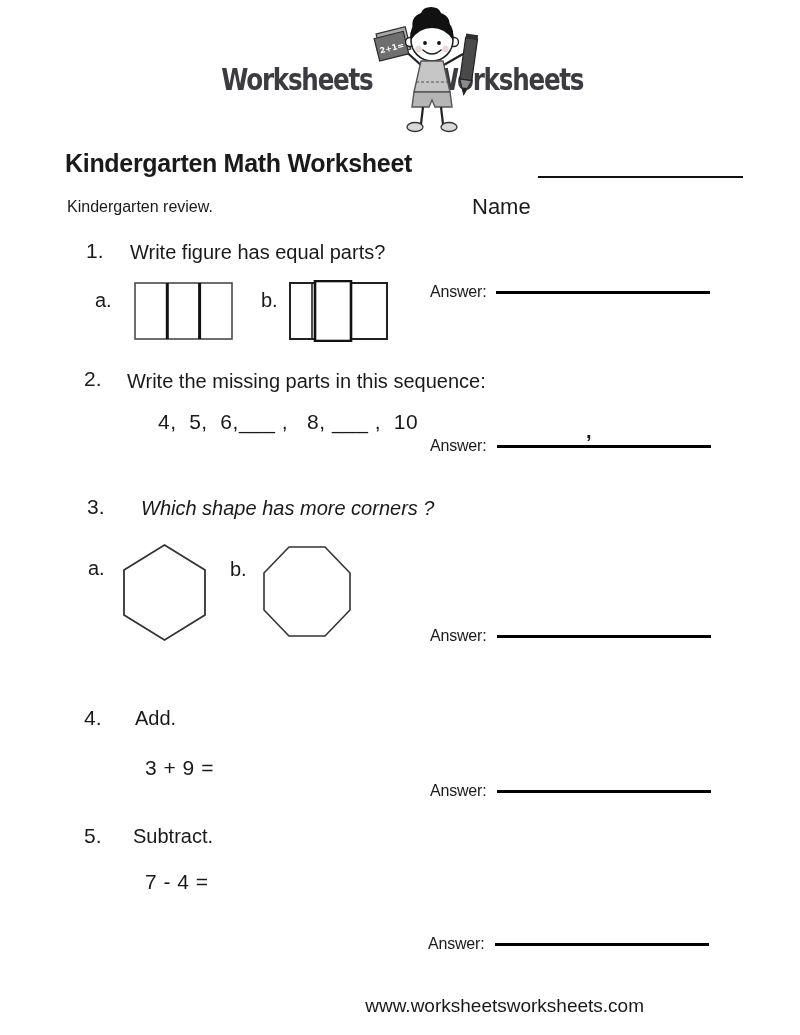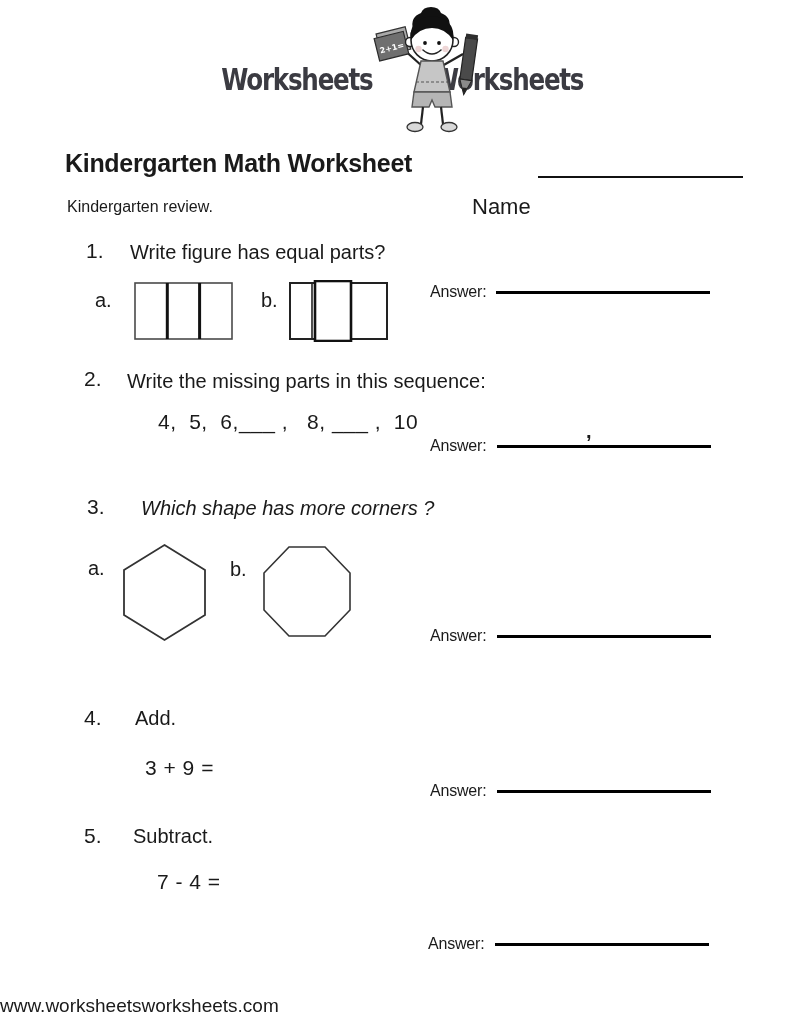--- a/index.html
+++ b/index.html
@@ -28,21 +28,21 @@
   
   .qnum  { font-size:21px; }
   .qtext { font-size:20px; }
   .expr  { font-size:21px; letter-spacing:0.5px; }
   .optlabel { font-size:20px; }
   .answer-label { font-size:16px; font-weight:normal; letter-spacing:-0.2px; }
   .answer-line { height:0; border-bottom:3px solid #000; width:214px; }
   .seq { font-size:21px; white-space:pre; letter-spacing:0.5px; }
   .comma-over { font-size:20px; font-weight:bold; }
 
-  .footer-url { left:0; top:995px; width:644px; text-align:left; font-size:19px; }
+  .footer-url { left:0; top:995px; width:644px; text-align:right; font-size:19px; }
 </style>
 </head>
 <body>
 
 <div class="abs logo-text logo-left">Worksheets</div>
 <div class="abs logo-text logo-right">Worksheets</div>
 
 <div class="abs" style="left:362px; top:4px;">
   <svg width="140" height="130" viewBox="0 0 140 130">
 
@@ -148,18 +148,18 @@
 
 <div class="abs qnum" style="left:84px; top:706px;">4.</div>
 <div class="abs qtext" style="left:135px; top:707px;">Add.</div>
 <div class="abs expr" style="left:145px; top:756px;">3 + 9 =</div>
 
 <div class="abs answer-label" style="left:430px; top:782px;">Answer:</div>
 <div class="abs answer-line" style="left:497px; top:790px;"></div>
 
 <div class="abs qnum" style="left:84px; top:824px;">5.</div>
 <div class="abs qtext" style="left:133px; top:825px;">Subtract.</div>
-<div class="abs expr" style="left:157px; top:870px;">7 - 4 =</div>
+<div class="abs expr" style="left:145px; top:870px;">7 - 4 =</div>
 
 <div class="abs answer-label" style="left:428px; top:935px;">Answer:</div>
 <div class="abs answer-line" style="left:495px; top:943px;"></div>
 
 <div class="abs footer-url">www.worksheetsworksheets.com</div>
 
 </body></html>

